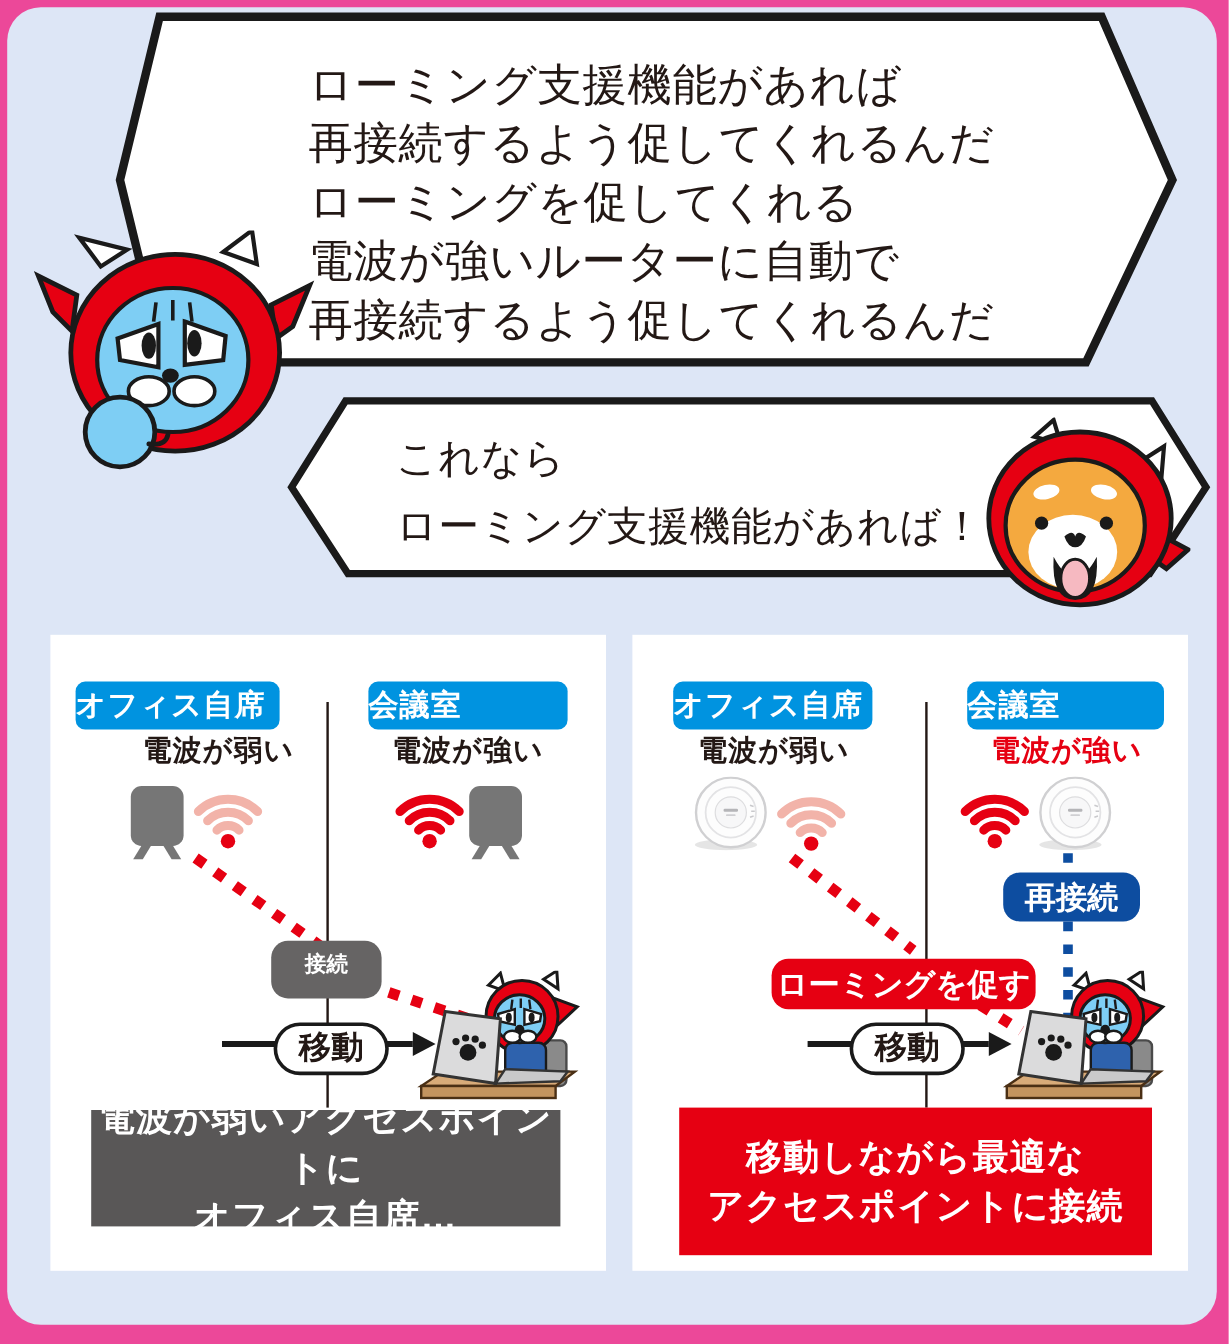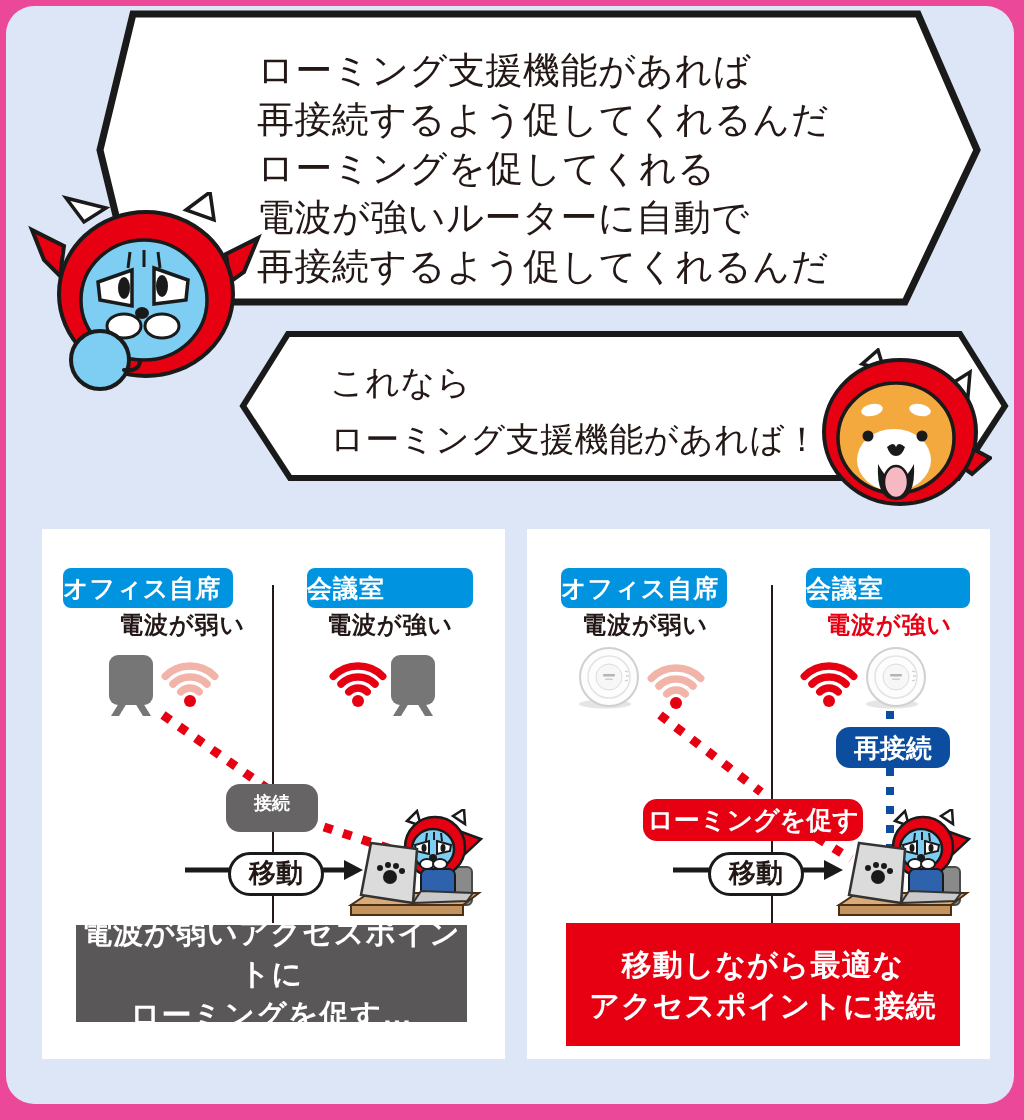--- a/index.html
+++ b/index.html
@@ -161,21 +161,21 @@
       <polygon points="24,34 70,40 66,94 14,86" fill="#dbdbdc" stroke="#333333" stroke-width="2.5"></polygon>
       <circle cx="43" cy="68" r="7" fill="#1a1a1a"></circle>
       <circle cx="33" cy="59" r="3" fill="#1a1a1a"></circle>
       <circle cx="41" cy="56" r="3" fill="#1a1a1a"></circle>
       <circle cx="49" cy="57" r="3" fill="#1a1a1a"></circle>
       <circle cx="55" cy="62" r="3" fill="#1a1a1a"></circle>
     </svg>
 
     <div class="caption gray">
       <div>電波が弱いアクセスポイントに</div>
-      <div>ローミングを促す…</div>
+      <div>オフィス自席…</div>
     </div>
   </div>
 
   <div class="panel" id="panel-right">
     <div class="divider" style="left:244px;"></div>
     <div class="badge" style="left:34px;width:166px;">オフィス自席</div>
     <div class="badge" style="left:279px;width:164px;">会議室</div>
     <div class="signal" style="left:18px;">電波が弱い</div>
     <div class="signal red" style="left:262px;">電波が強い</div>
 

